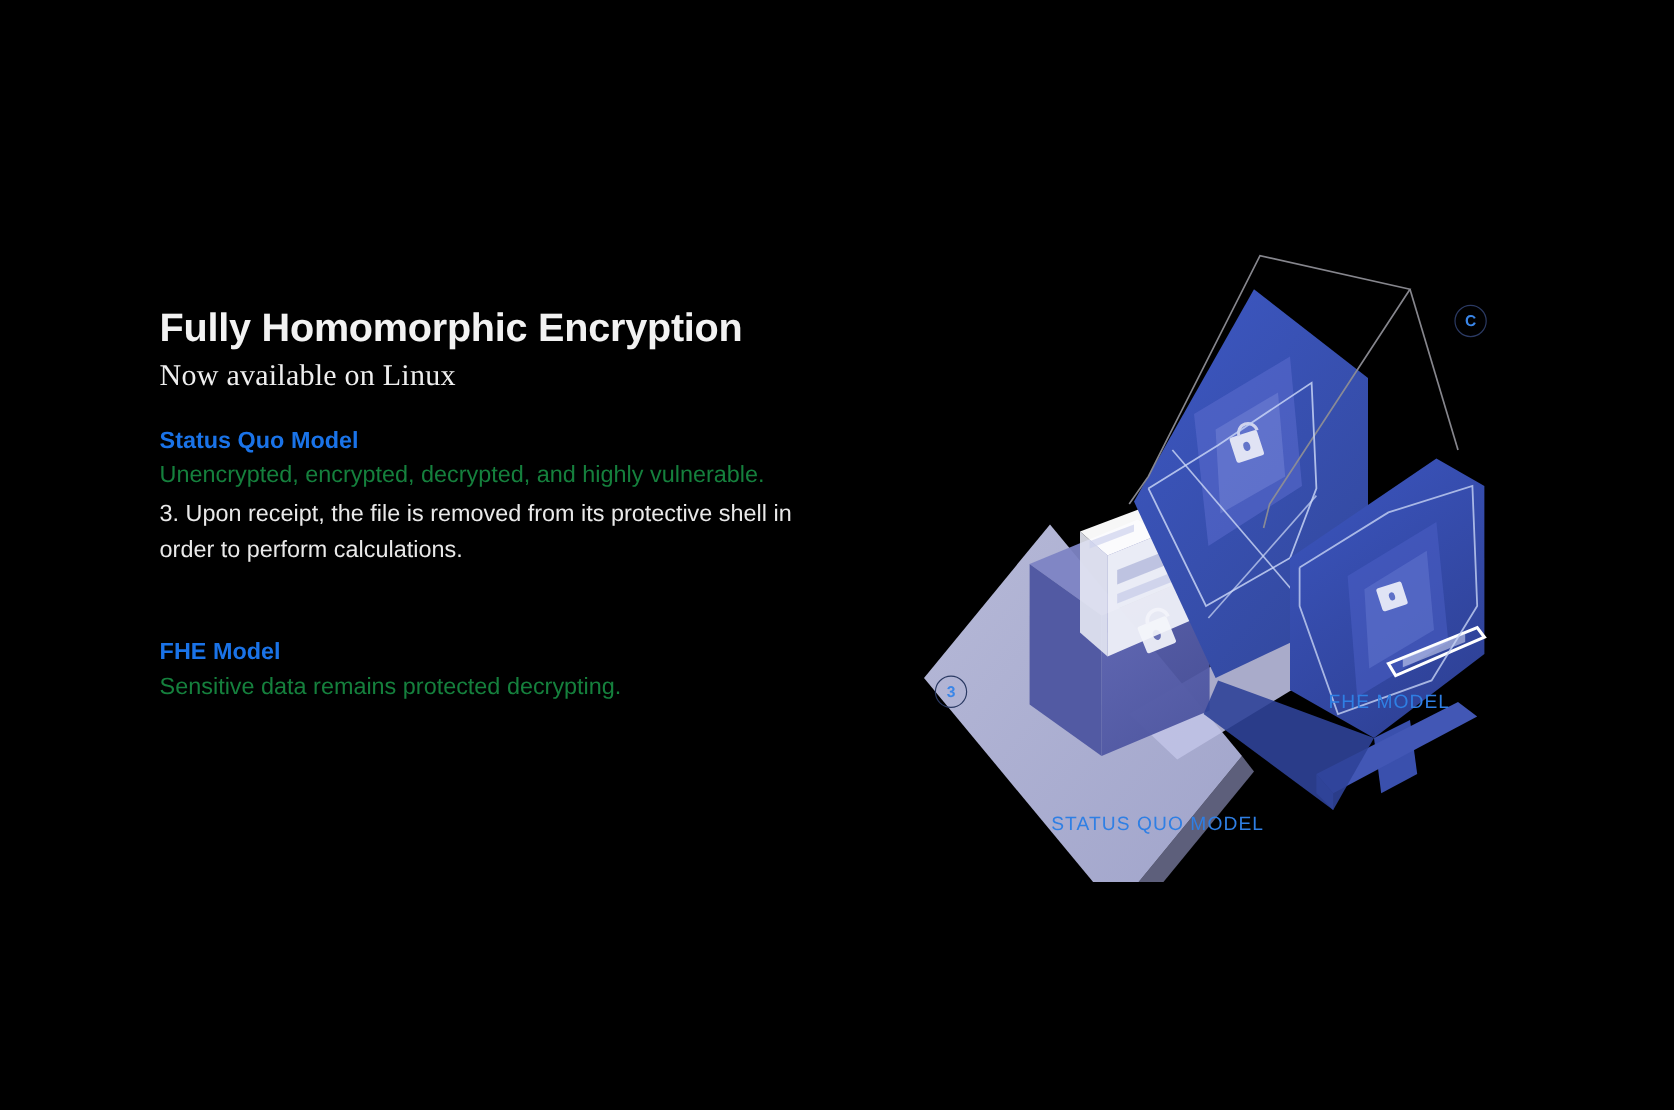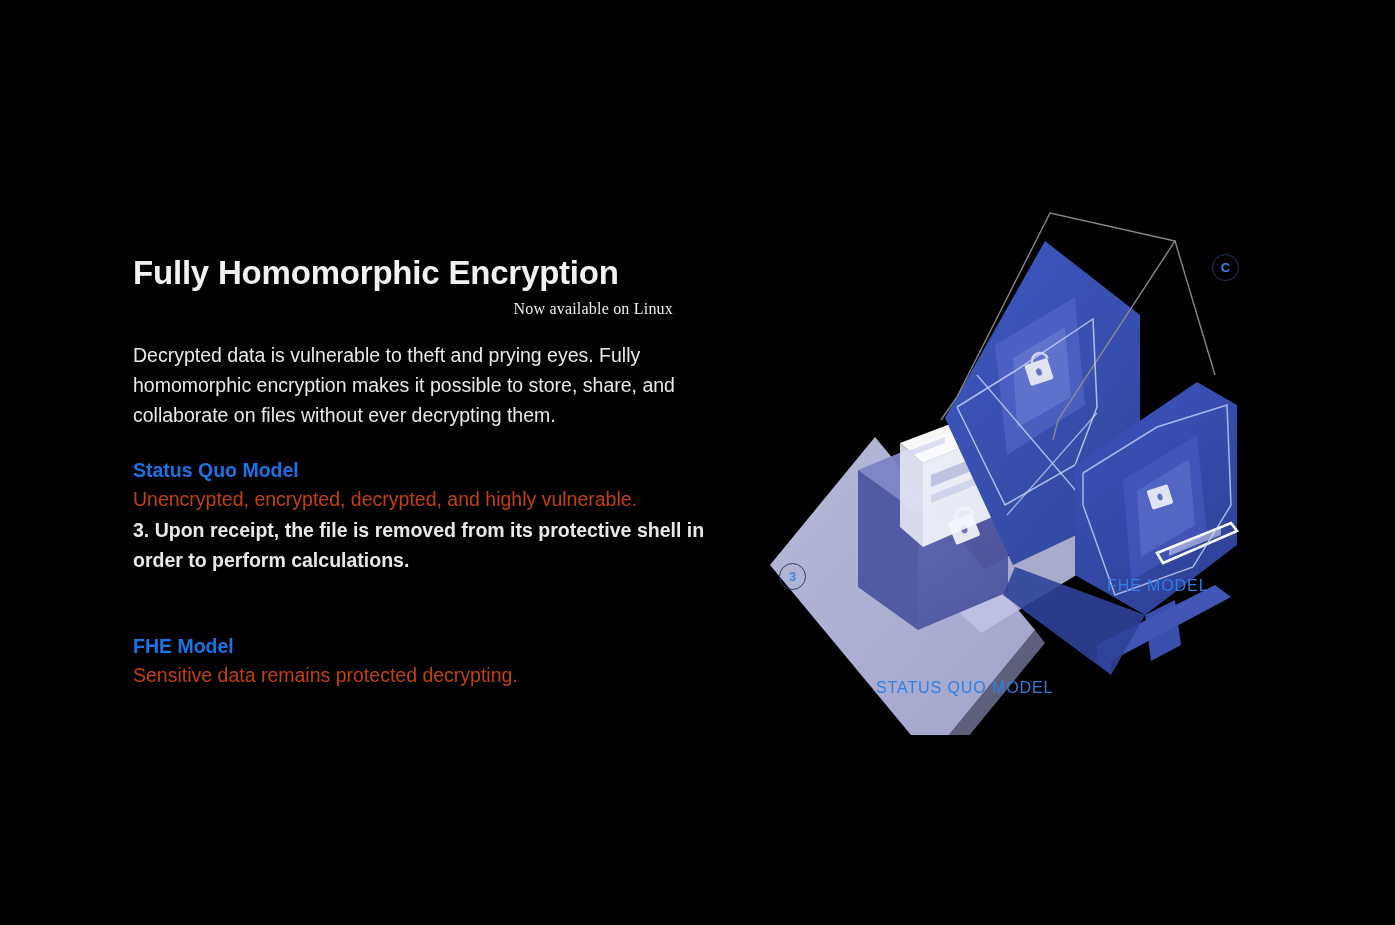--- a/index.html
+++ b/index.html
@@ -38,25 +38,25 @@
     font-weight: bold;
     color: #f2f2f2;
     letter-spacing: -0.2px;
     line-height: 1.15;
     margin: 0;
     white-space: nowrap;
   }
 
   #subtitle {
     font-family: "Liberation Serif", serif;
-    font-size: 16px;
+    font-size: 25px;
     font-weight: normal;
     color: #eeeeee;
     margin: 8px 0 0 0;
-    text-align: right;
+    text-align: left;
     width: 540px;
     letter-spacing: 0.2px;
   }
 
   .body-para {
     font-size: 19.5px;
     line-height: 1.55;
     color: #e9e9e9;
     margin: 22px 0 0 0;
     width: 572px;
@@ -69,28 +69,28 @@
     font-size: 19.5px;
     font-weight: bold;
     color: #1a73e8;
     margin: 0;
     line-height: 1.4;
   }
 
   .section-tagline {
     font-size: 19.5px;
     font-weight: normal;
-    color: #c2410c;
+    color: #15803d;
     margin: 1px 0 0 0;
     line-height: 1.45;
   }
 
   .section-body {
     font-size: 19.5px;
-    font-weight: bold;
+    font-weight: normal;
     color: #e9e9e9;
     margin: 2px 0 0 0;
     line-height: 1.55;
     width: 572px;
   }
 
   #fhe-section { margin-top: 57px; }
 
   
   #illustration {
@@ -137,21 +137,20 @@
 <body>
 
 <div id="slide">
 
   <div id="text-column">
 
     <h1 id="page-title">Fully Homomorphic Encryption</h1>
 
     <div id="subtitle">Now available on Linux</div>
 
-    <p class="body-para">Decrypted data is vulnerable to theft and prying eyes. Fully homomorphic encryption makes it possible to store, share, and collaborate on files without ever decrypting them.</p>
 
     <div class="section-block" id="status-quo-section">
       <div class="section-heading">Status Quo Model</div>
       <div class="section-tagline">Unencrypted, encrypted, decrypted, and highly vulnerable.</div>
       <div class="section-body">3. Upon receipt, the file is removed from its protective shell in order to perform calculations.</div>
     </div>
 
     <div class="section-block" id="fhe-section">
       <div class="section-heading">FHE Model</div>
       <div class="section-tagline">Sensitive data remains protected decrypting.</div>

